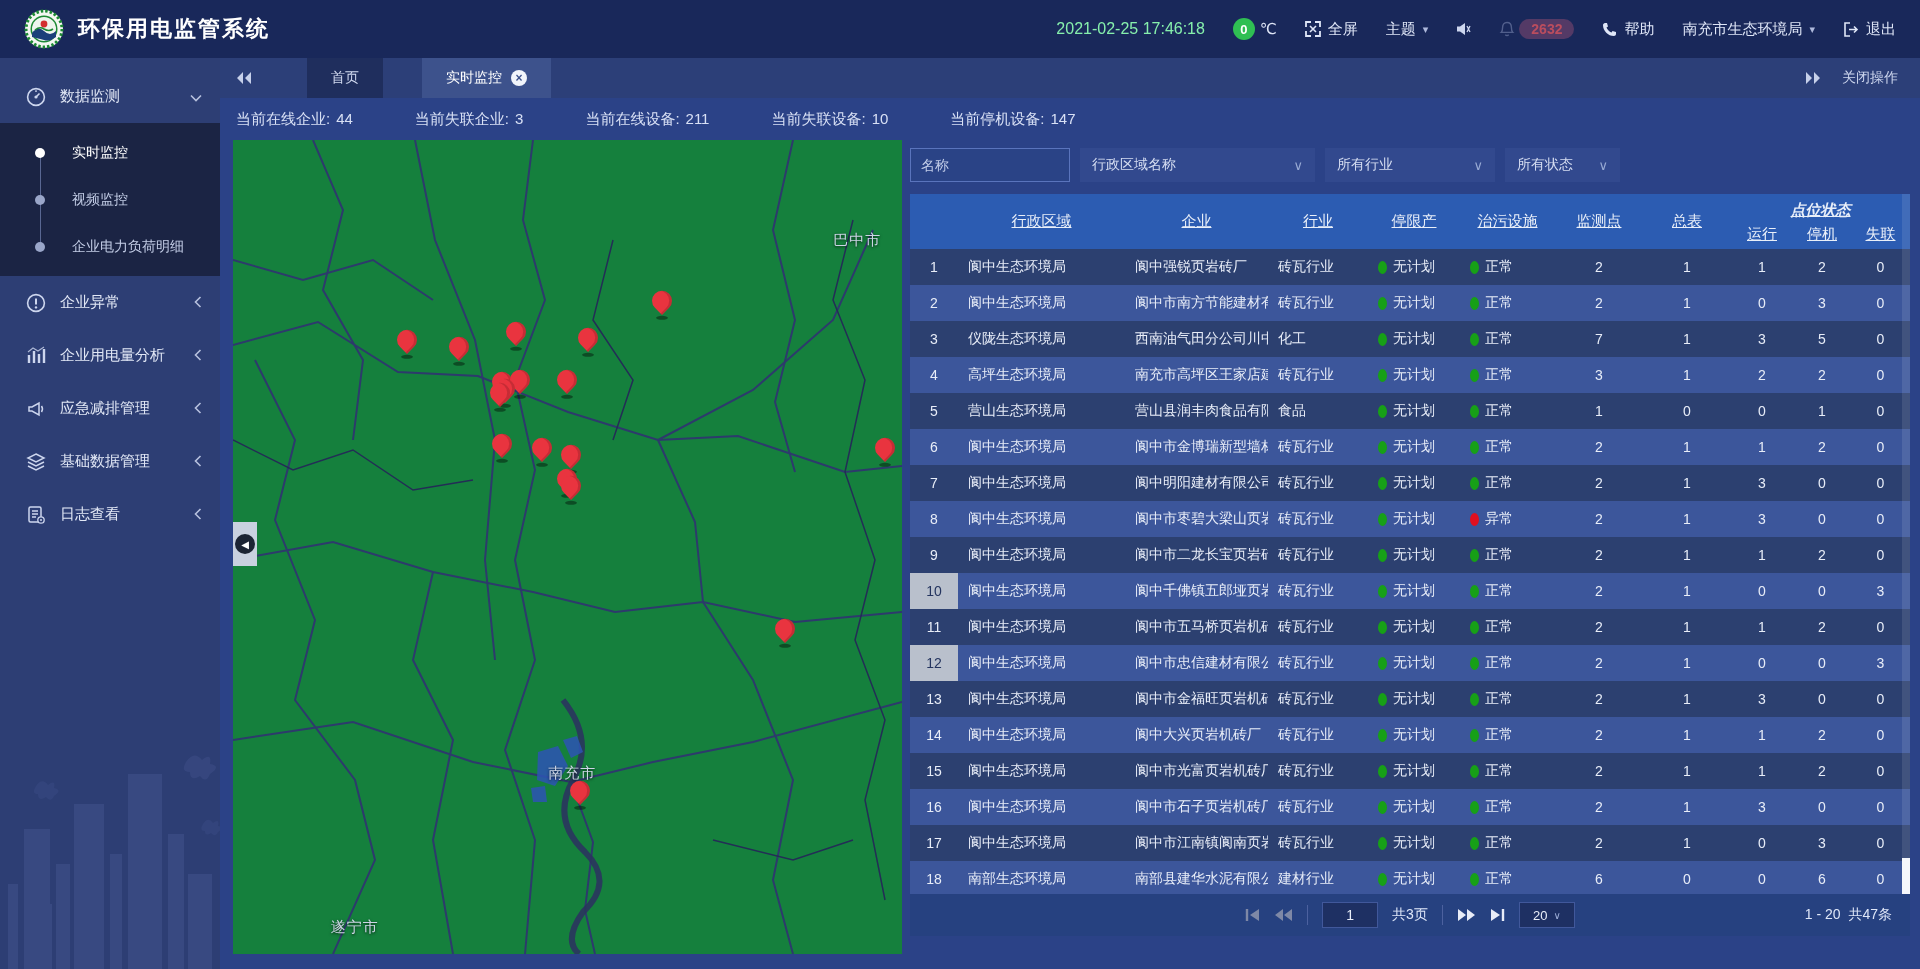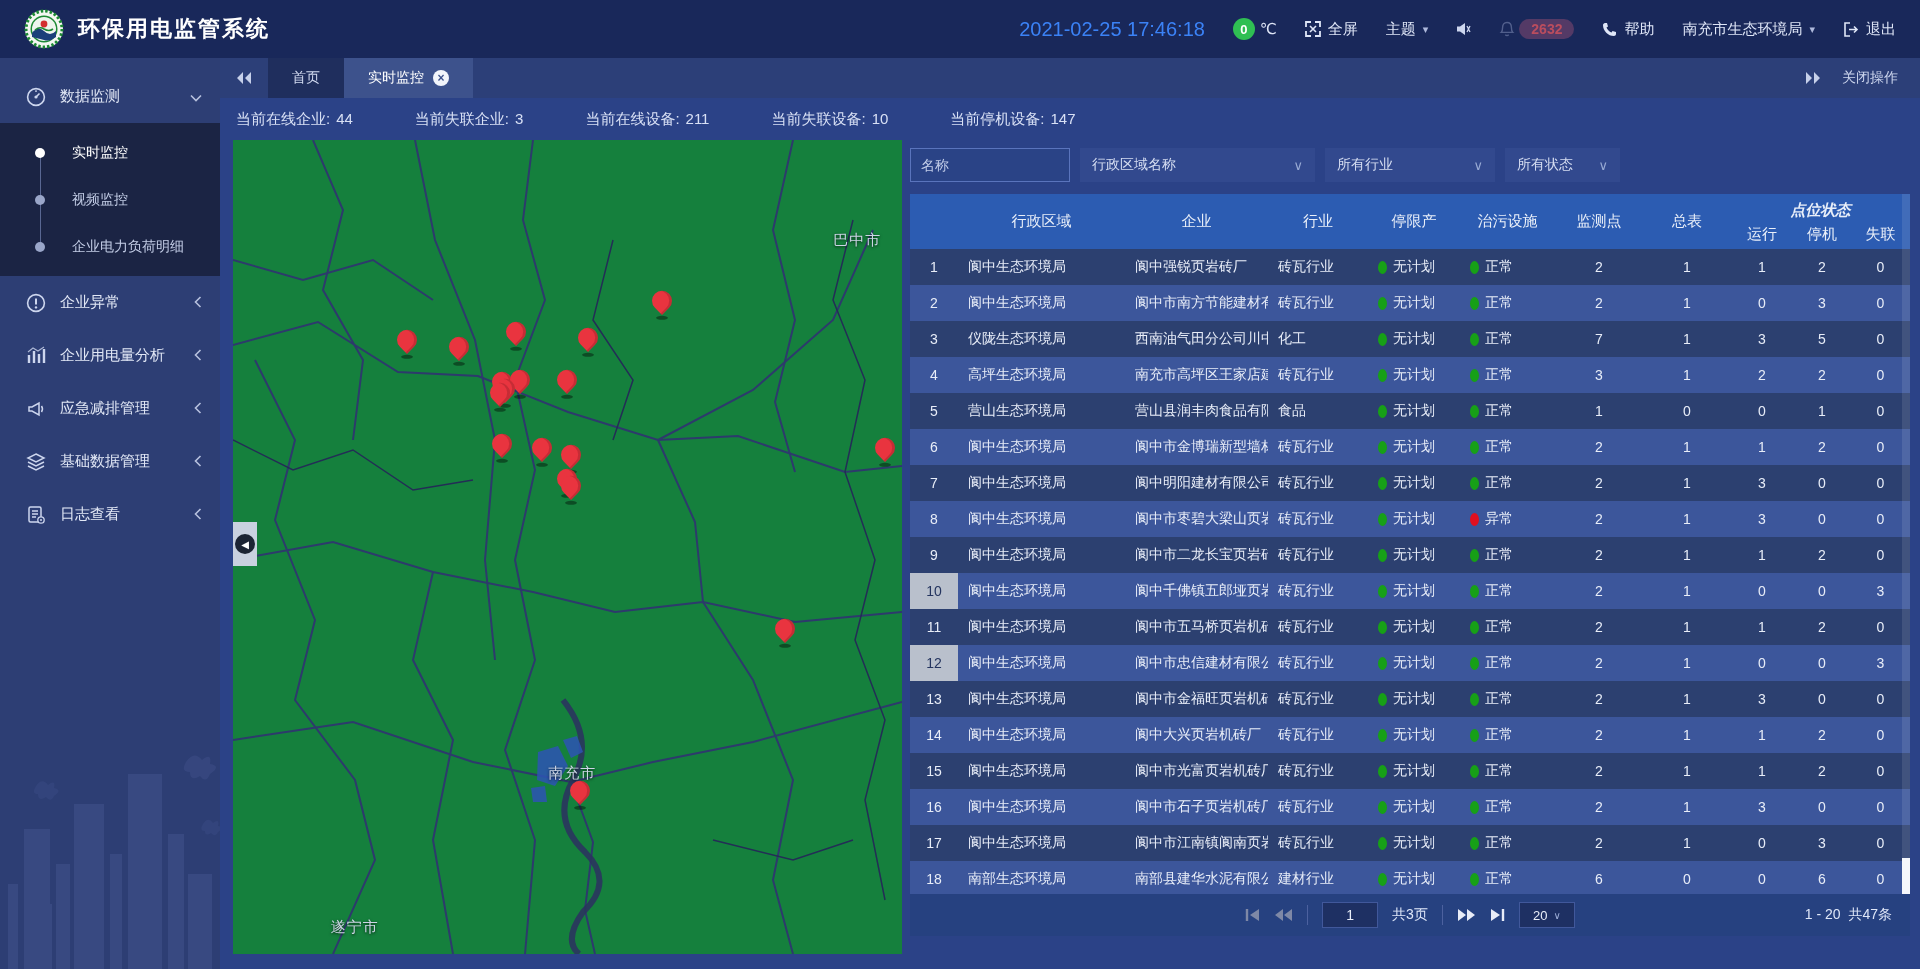--- a/index.html
+++ b/index.html
@@ -4,21 +4,21 @@
 <style>
   * { margin:0; padding:0; box-sizing:border-box; }
   html,body { width:1920px; height:969px; overflow:hidden; background:#2b4287;
     font-family:"Liberation Sans","DejaVu Sans",sans-serif; }
 
   
   .header { height:58px; background:#19285a; display:flex; align-items:center; padding:0 24px; position:relative; z-index:5; }
   .logo { width:40px; height:40px; flex:0 0 auto; }
   .app-title { color:#ffffff; font-size:22px; font-weight:bold; letter-spacing:2px; margin-left:14px; }
   .header-right { margin-left:auto; display:flex; align-items:center; gap:28px; color:#dfe6f7; font-size:15px; }
-  .datetime { font-size:20px; color:#3b82f6; }
+  .datetime { font-size:16px; color:#86efac; }
   .temp { display:flex; align-items:center; gap:5px; }
   .temp-circle { width:22px; height:22px; border-radius:50%; background:#2fbf53; color:#fff; font-size:13px; font-weight:bold;
     display:flex; align-items:center; justify-content:center; }
   .hbtn { display:flex; align-items:center; gap:7px; cursor:pointer; white-space:nowrap; }
   .hbtn svg { display:block; }
   .caret { font-size:11px; color:#aeb9dc; }
   .bell-wrap { display:flex; align-items:center; gap:4px; opacity:.95; }
   .badge-pill { background:rgba(233,104,133,.30); color:#c4505f; font-size:14px; font-weight:bold;
     border-radius:10px; padding:2px 12px; }
 
@@ -37,21 +37,21 @@
   .subitem::before { content:''; position:absolute; left:35px; top:50%; margin-top:-5px; width:10px; height:10px;
     border-radius:50%; background:#9aa6c9; }
   .subitem.active { color:#ffffff; }
   .subitem.active::before { background:#ffffff; }
   .skyline { position:absolute; left:0; bottom:0; width:220px; height:235px; pointer-events:none; opacity:.5; }
 
   
   .main { flex:1; display:flex; flex-direction:column; background:#2b4287; min-width:0; }
 
   
-  .tabbar { height:40px; background:#2c3f78; display:flex; align-items:stretch; flex:0 0 auto; }
+  .tabbar { height:40px; background:#2c3f78; display:flex; align-items:stretch; flex:0 0 auto;gap:39px; }
   .tab-collapse { width:48px; display:flex; align-items:center; justify-content:center; color:#c6d0ea; cursor:pointer; }
   .tab { padding:0 24px; display:flex; align-items:center; gap:9px; font-size:14px; color:#d3dbf1; cursor:pointer; }
   .tab.home { background:#1f2e5d; }
   .tab.active { background:#3d528c; color:#fff; }
   .tab-close { width:16px; height:16px; border-radius:50%; background:#f2f5fb; color:#3d528c; font-size:12px; font-weight:bold;
     display:flex; align-items:center; justify-content:center; line-height:1; }
   .tab-right { margin-left:auto; display:flex; align-items:center; gap:20px; padding-right:22px; color:#cdd6ee; font-size:14px; }
 
   
   .statsbar { height:42px; display:flex; align-items:center; padding-left:16px; gap:62px; flex:0 0 auto; }
@@ -81,21 +81,21 @@
   .f-input { width:160px; background:#2a4386; border:1px solid #5a74bc; color:#cfd9f2; font-size:14px; padding:0 10px;
     outline:none; font-family:inherit; }
   .f-input::placeholder { color:#c2cde9; }
   .f-select { background:#32498e; color:#d6def2; font-size:14px; display:flex; align-items:center;
     justify-content:space-between; padding:0 12px; cursor:pointer; }
   .f-select .sv-caret { color:#98aad4; font-size:13px; margin-left:10px; }
 
   
   .tablewrap { position:relative; flex:0 0 auto; }
   .grid-row { display:grid; grid-template-columns:48px 167px 143px 100px 92px 95px 88px 88px 62px 58px 59px; }
-  .thead { background:#2c5cb2; color:#e9eff9; height:55px; font-size:15px; }
+  .thead { background:#2c5cb2; color:#e9eff9; height:55px; font-size:15px;text-decoration:underline; }
   .thead .hc2 { grid-row:1 / span 2; display:flex; align-items:center; justify-content:center; }
   .thead { grid-template-rows:26px 29px; }
   .group-head { grid-column:9 / span 3; display:flex; align-items:flex-end; justify-content:center;
     font-style:italic; font-weight:bold; padding-bottom:0; }
   .sub-head { display:flex; align-items:center; justify-content:center; }
   .tbody { height:645px; overflow:hidden; position:relative; }
   .trow { height:36px; align-items:center; color:#e8edf8; font-size:14px; }
   .trow:nth-child(odd) { background:#2c4070; }
   .trow:nth-child(even) { background:#3c569b; }
   .td { padding:0 4px; white-space:nowrap; overflow:hidden; }

